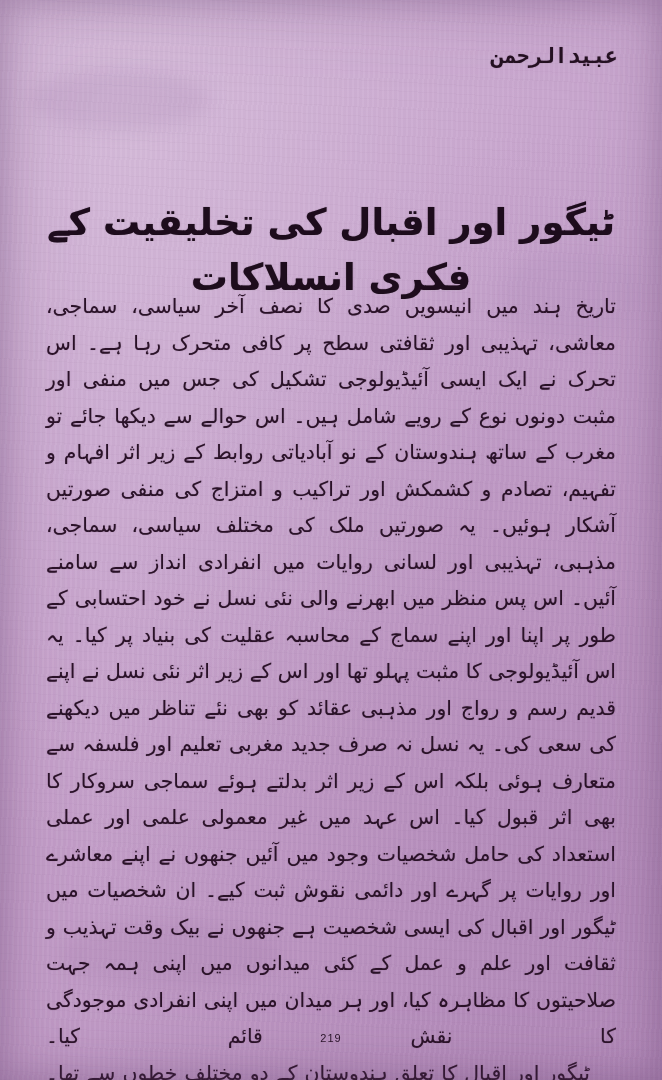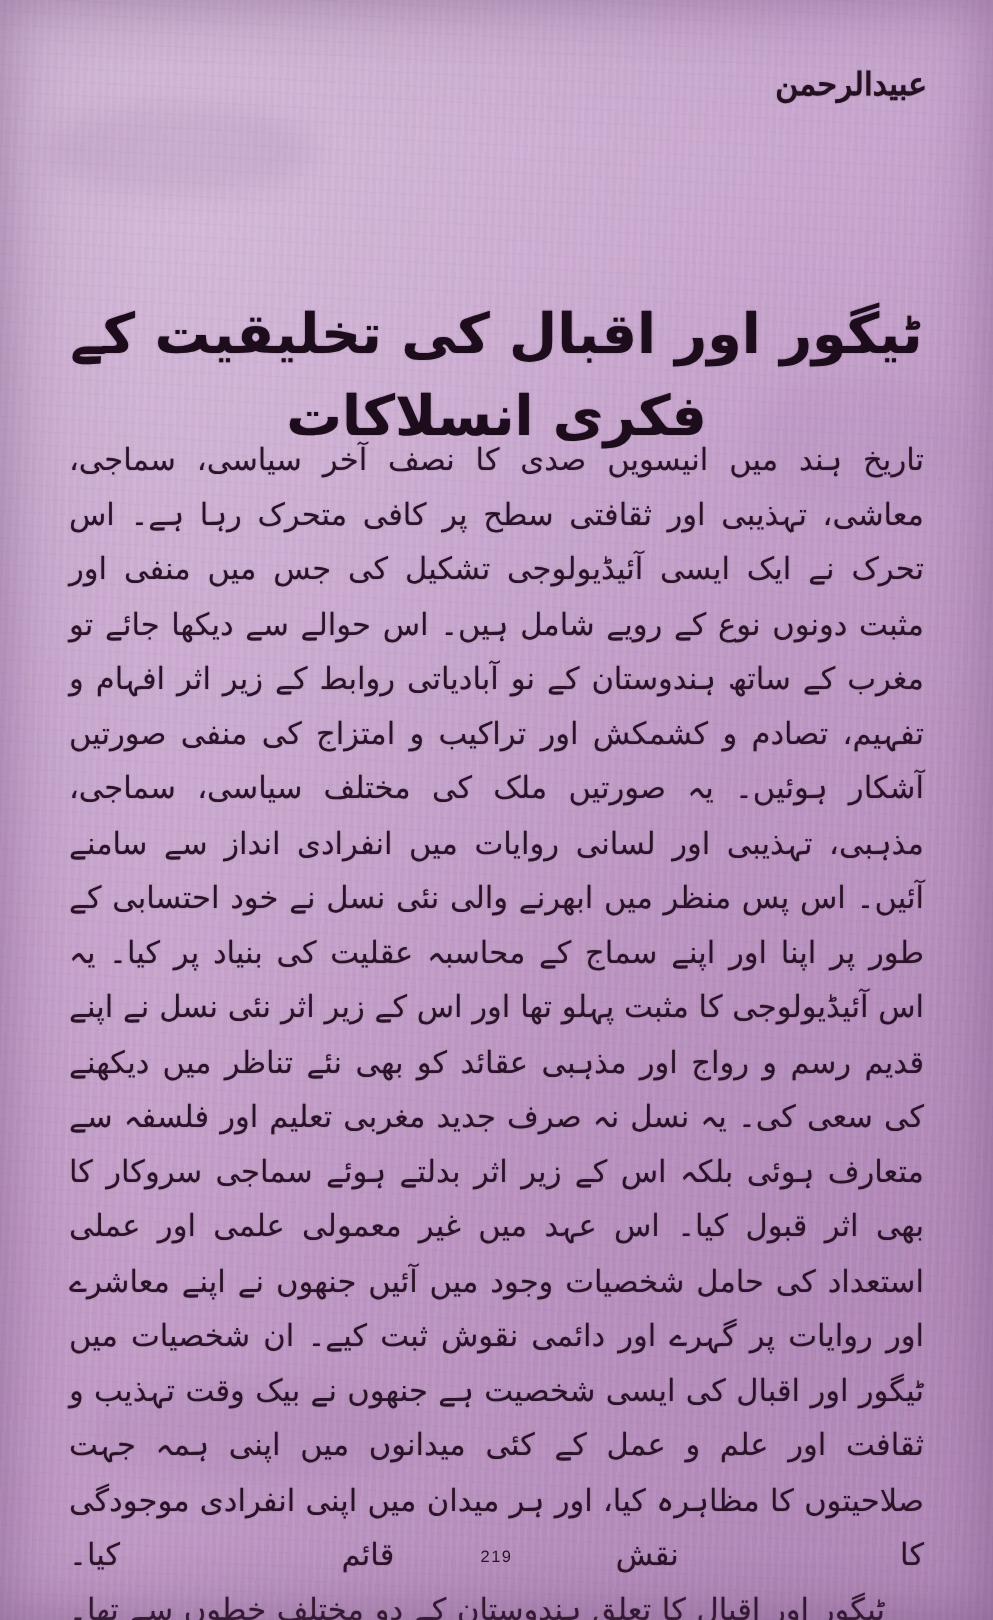--- a/index.html
+++ b/index.html
@@ -42,21 +42,21 @@
     pointer-events: none;
   }
 
   .author-line {
     position: absolute;
     top: 44px;
     right: 44px;
     width: 300px;
     text-align: right;
     direction: rtl;
-    font-family: Liberation Serif, serif;
+    font-family: Liberation Mono, monospace;
     font-size: 21px;
     font-weight: bold;
     color: #231020;
     letter-spacing: 0px;
     text-shadow: 0 0 1px rgba(40,15,40,0.45);
   }
 
   .title {
     position: absolute;
     top: 170px;

